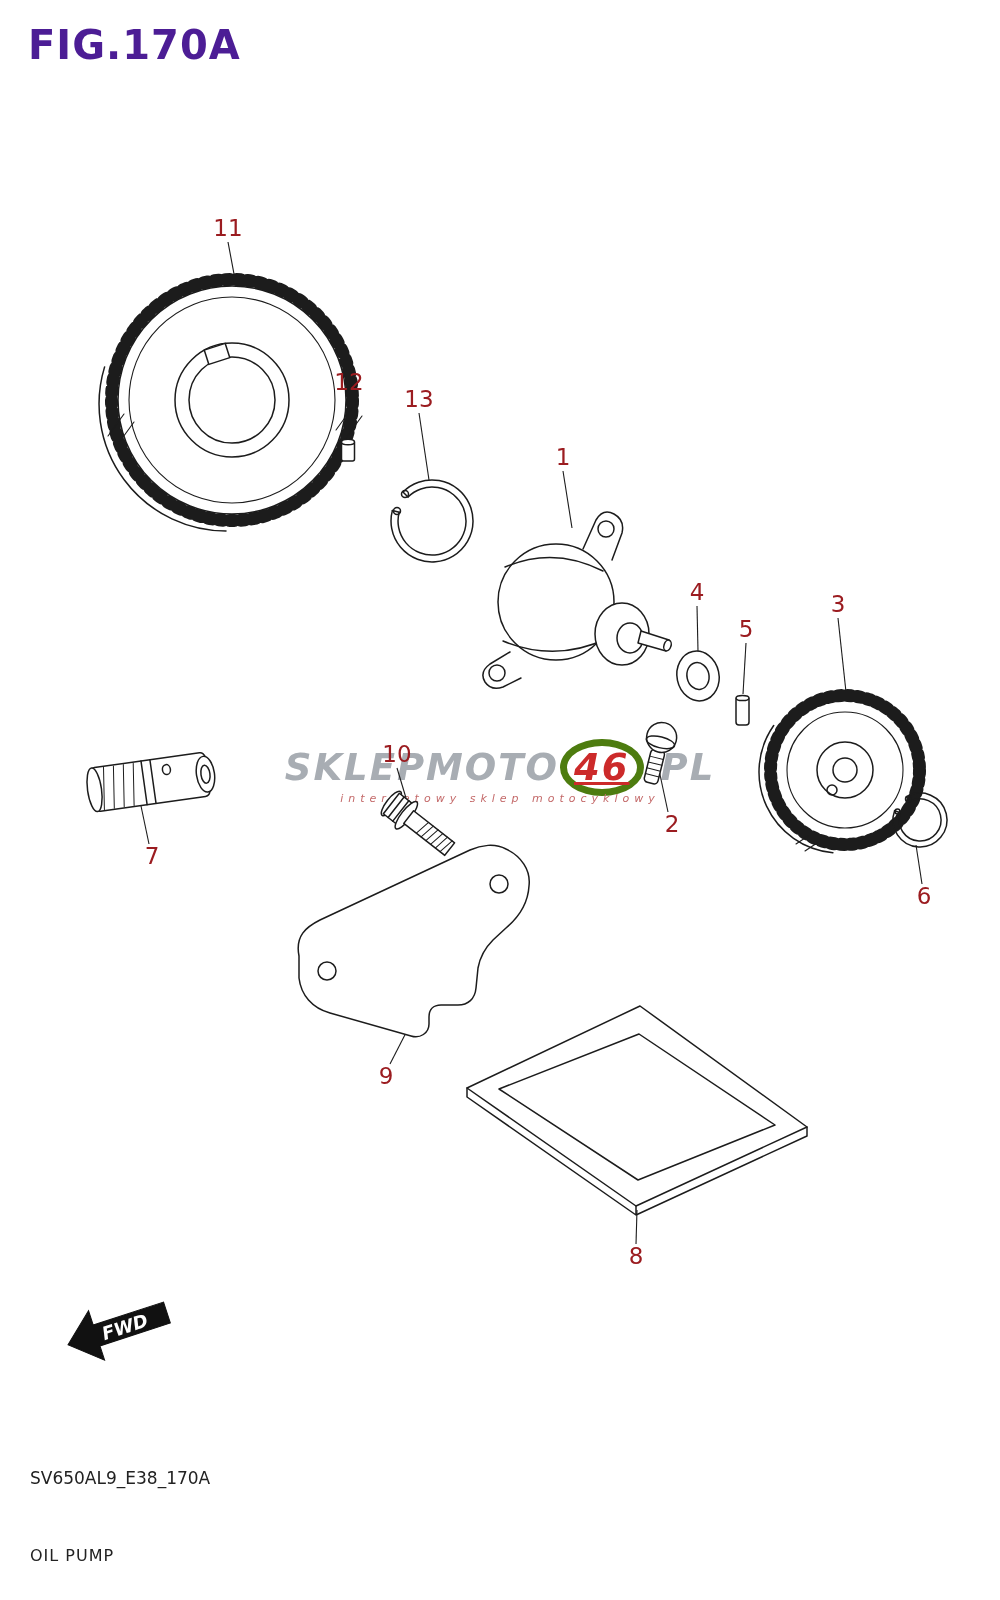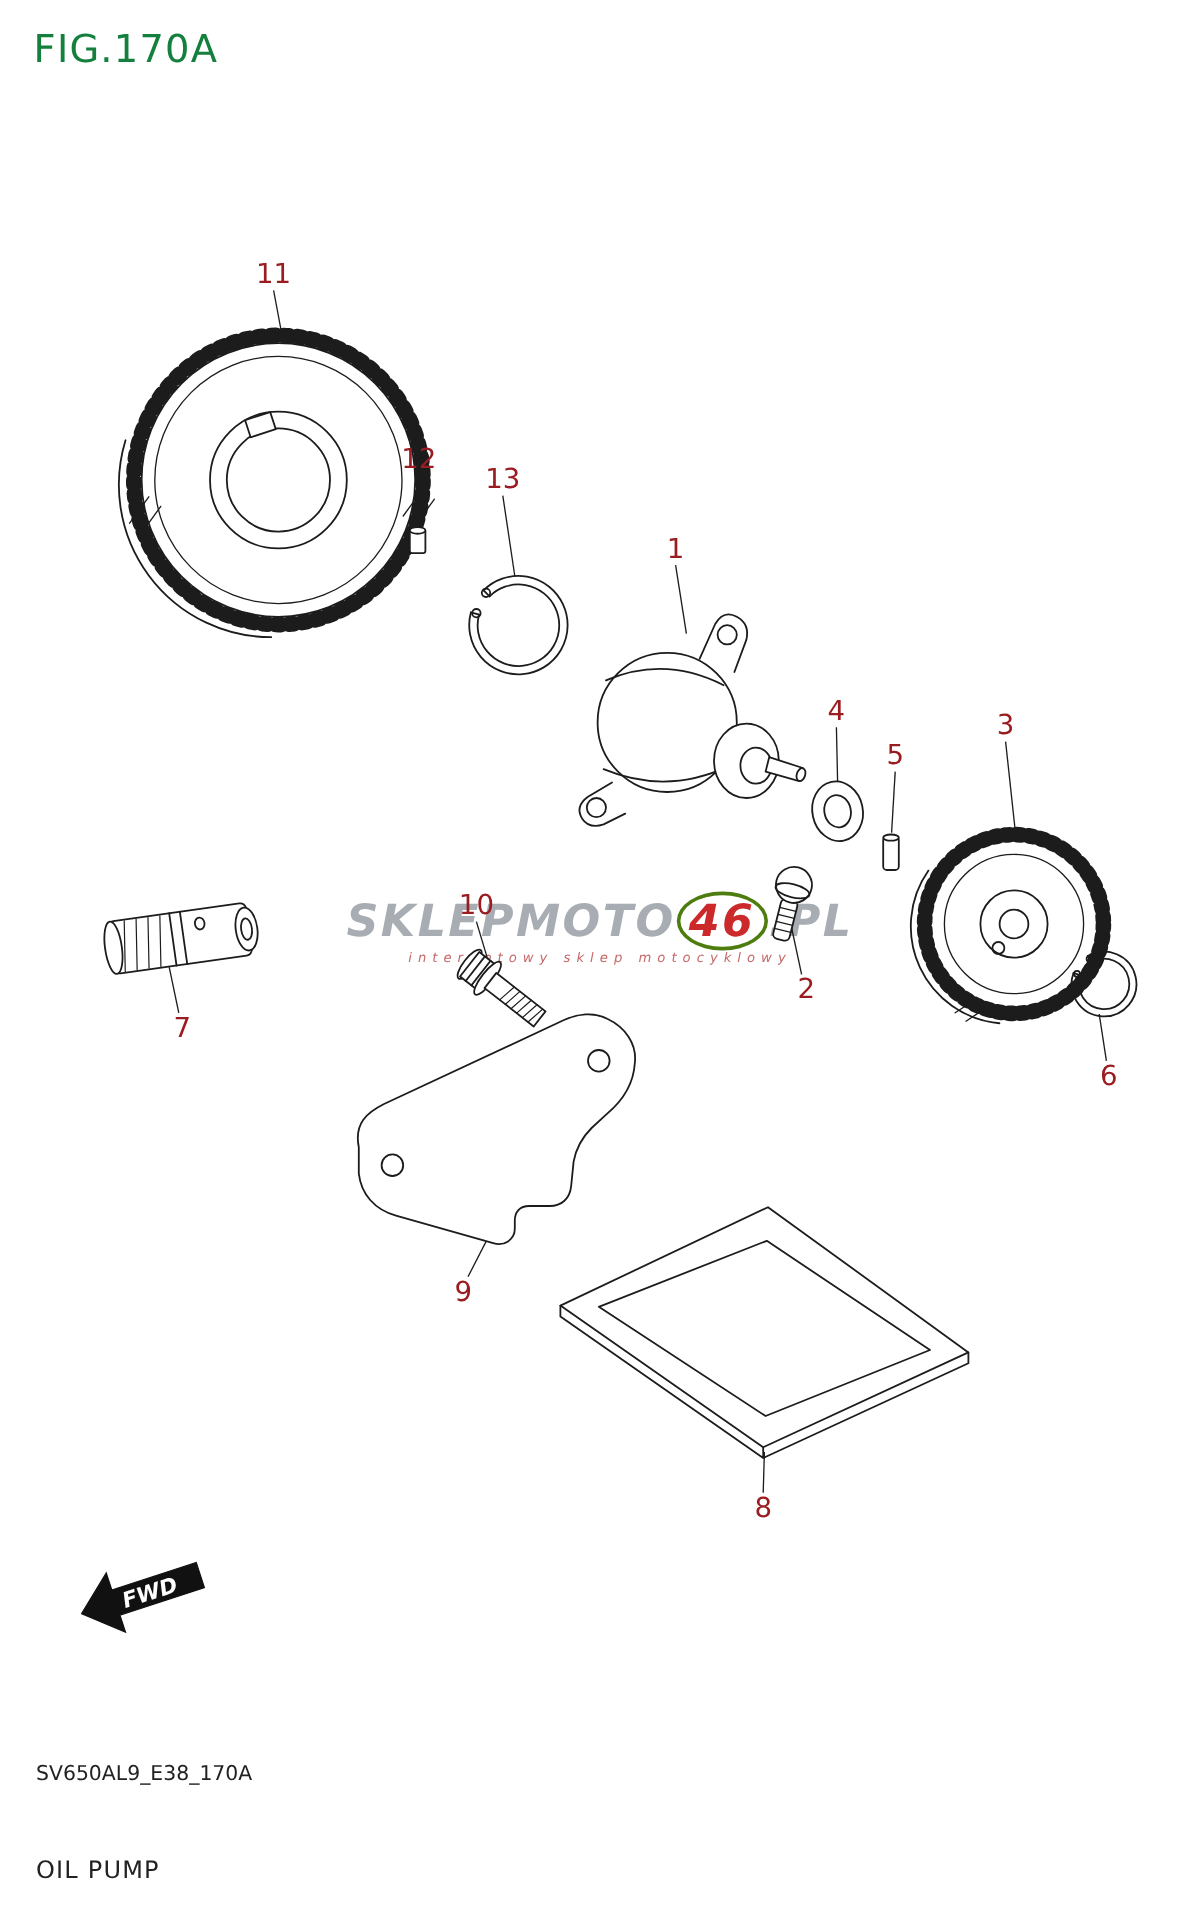--- a/index.html
+++ b/index.html
@@ -1,32 +1,32 @@
 <!DOCTYPE html>
 <html><head>
 <meta charset="utf-8">
 <style>
   html,body{margin:0;padding:0;background:#ffffff;}
   .page{position:relative;width:1000px;height:1600px;background:#ffffff;overflow:hidden;
         font-family:"DejaVu Sans",sans-serif;}
-  .fig-title{position:absolute;left:28px;top:22px;font-size:32px;font-weight:400;
-             letter-spacing:1px;color:#15803d;}
+  .fig-title{position:absolute;left:28px;top:22px;font-size:40px;font-weight:700;
+             letter-spacing:1px;color:#4c1d95;}
   .watermark{position:absolute;left:0;right:0;top:746px;text-align:center;z-index:1;}
   .wm-main{font-size:37px;font-weight:700;font-style:italic;letter-spacing:2px;color:#a8adb3;}
-  .wm-46{color:#cc2a2a;border:3px solid #4d7c0f;border-radius:50%;padding:0 7px;margin:0 1px;}
+  .wm-46{color:#cc2a2a;border:7px solid #4d7c0f;border-radius:50%;padding:0 7px;margin:0 1px;text-decoration:underline;}
   .wm-sub{margin-top:3px;font-size:11px;font-style:italic;letter-spacing:5px;color:#c46a6a;}
   .diagram{position:absolute;left:0;top:0;z-index:2;}
   .part{stroke:#1c1c1c;fill:none;stroke-width:1.5;stroke-linecap:round;stroke-linejoin:round;}
   .leader line{stroke:#1c1c1c;stroke-width:1.1;}
   .plabel{fill:#9b1c20;font-family:"DejaVu Sans",sans-serif;font-size:23px;font-weight:500;
           text-anchor:middle;}
   .fwd-text{fill:#ffffff;font-family:"DejaVu Sans",sans-serif;font-size:18px;
             font-style:italic;font-weight:700;}
   .footer-code{position:absolute;left:30px;top:1468px;font-size:17px;color:#222;z-index:2;}
-  .footer-name{position:absolute;left:30px;top:1546px;font-size:20px;color:#222;
+  .footer-name{position:absolute;left:30px;top:1546px;font-size:16px;color:#222;
                letter-spacing:1px;z-index:2;}
 </style>
 </head>
 <body>
 
 <div class="page">
 
   <div class="fig-title">FIG.170A</div>
 
   <div class="watermark">

